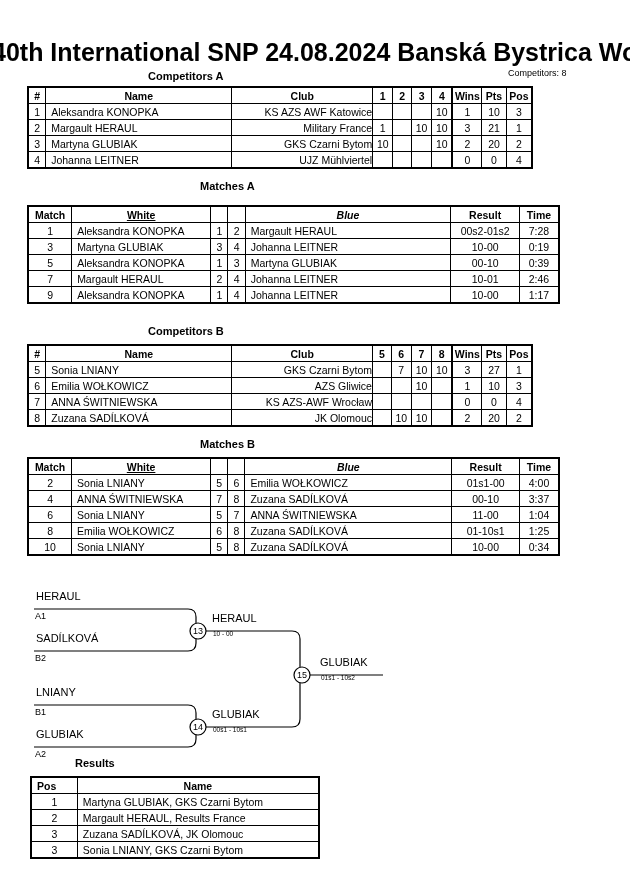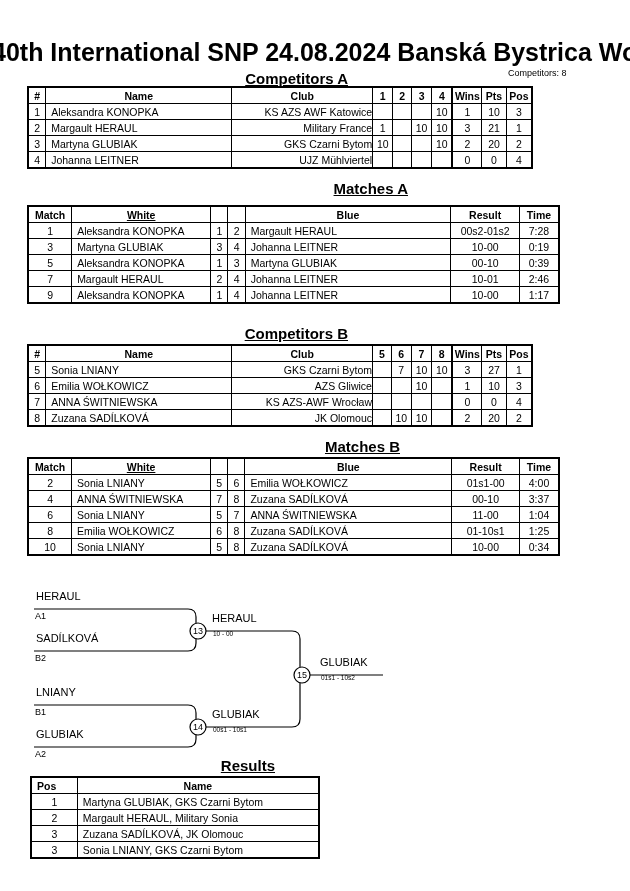--- a/index.html
+++ b/index.html
@@ -16,21 +16,21 @@
     left:-8px;top:38px;width:700px;
     font-size:25px;font-weight:bold;white-space:nowrap;
     letter-spacing:0px;
   }
   #competitors-count{
     left:508px;top:68px;font-size:9px;white-space:nowrap;
   }
 
   
   .caption{
-    font-size:15px;font-weight:bold;text-align:right;white-space:nowrap;text-decoration:underline;
+    font-size:11px;font-weight:bold;text-align:left;white-space:nowrap;
   }
 
   
   table{border-collapse:collapse;font-size:10.5px;background:#fff;}
   table td,table th{
     border:1px solid #000;padding:0;height:15px;line-height:14px;
     font-weight:normal;overflow:hidden;white-space:nowrap;
   }
   .outer{border:2px solid #000;}
   thead td{font-weight:bold;text-align:center;}
@@ -49,21 +49,21 @@
   .w-rr{width:22px;}
   .w-wins{width:29px;}
   .w-pts{width:26px;margin-left:14px;}
   .w-pos{width:26px;}
 
   
   .tbl-match{width:533px;}
   .w-match{width:43px;}
   .w-white{width:140px;text-decoration:underline;}
   .w-sn{width:17px;}
-  .w-blue{width:213px;}
+  .w-blue{width:213px;font-style:italic;}
   .w-result{width:69px;}
   .w-time{width:39px;}
 
   
   .tbl-res{width:290px;}
   .w-pos2{width:42px;}
   .w-resname{width:246px;}
 
   
   #bracket{left:0;top:583px;width:630px;height:175px;text-decoration:underline;}
@@ -144,21 +144,21 @@
         <td class="c-center"></td>
         <td class="c-center"></td>
         <td class="c-center thickleft">0</td>
         <td class="c-center">0</td>
         <td class="c-center">4</td>
       </tr>
     </tbody>
   </table>
 </div>
 
-<div class="abs caption" style="left:208px;top:180px;width:200px;">Matches A</div>
+<div class="abs caption" style="left:200px;top:180px;width:200px;">Matches A</div>
 <div class="abs" style="left:27px;top:205px;">
   <table class="tbl-match outer">
     <thead>
       <tr>
         <td class="w-match c-center">Match</td>
         <td class="w-white c-center">White</td>
         <td class="w-sn"></td>
         <td class="w-sn"></td>
         <td class="w-blue c-center">Blue</td>
         <td class="w-result c-center">Result</td>
@@ -402,21 +402,21 @@
         <td class="w-resname c-center">Name</td>
       </tr>
     </thead>
     <tbody>
       <tr>
         <td class="c-center">1</td>
         <td class="c-name">Martyna GLUBIAK, GKS Czarni Bytom</td>
       </tr>
       <tr>
         <td class="c-center">2</td>
-        <td class="c-name">Margault HERAUL, Military Sonia</td>
+        <td class="c-name">Margault HERAUL, Results France</td>
       </tr>
       <tr>
         <td class="c-center">3</td>
         <td class="c-name">Zuzana SADÍLKOVÁ, JK Olomouc</td>
       </tr>
       <tr>
         <td class="c-center">3</td>
         <td class="c-name">Sonia LNIANY, GKS Czarni Bytom</td>
       </tr>
     </tbody>

